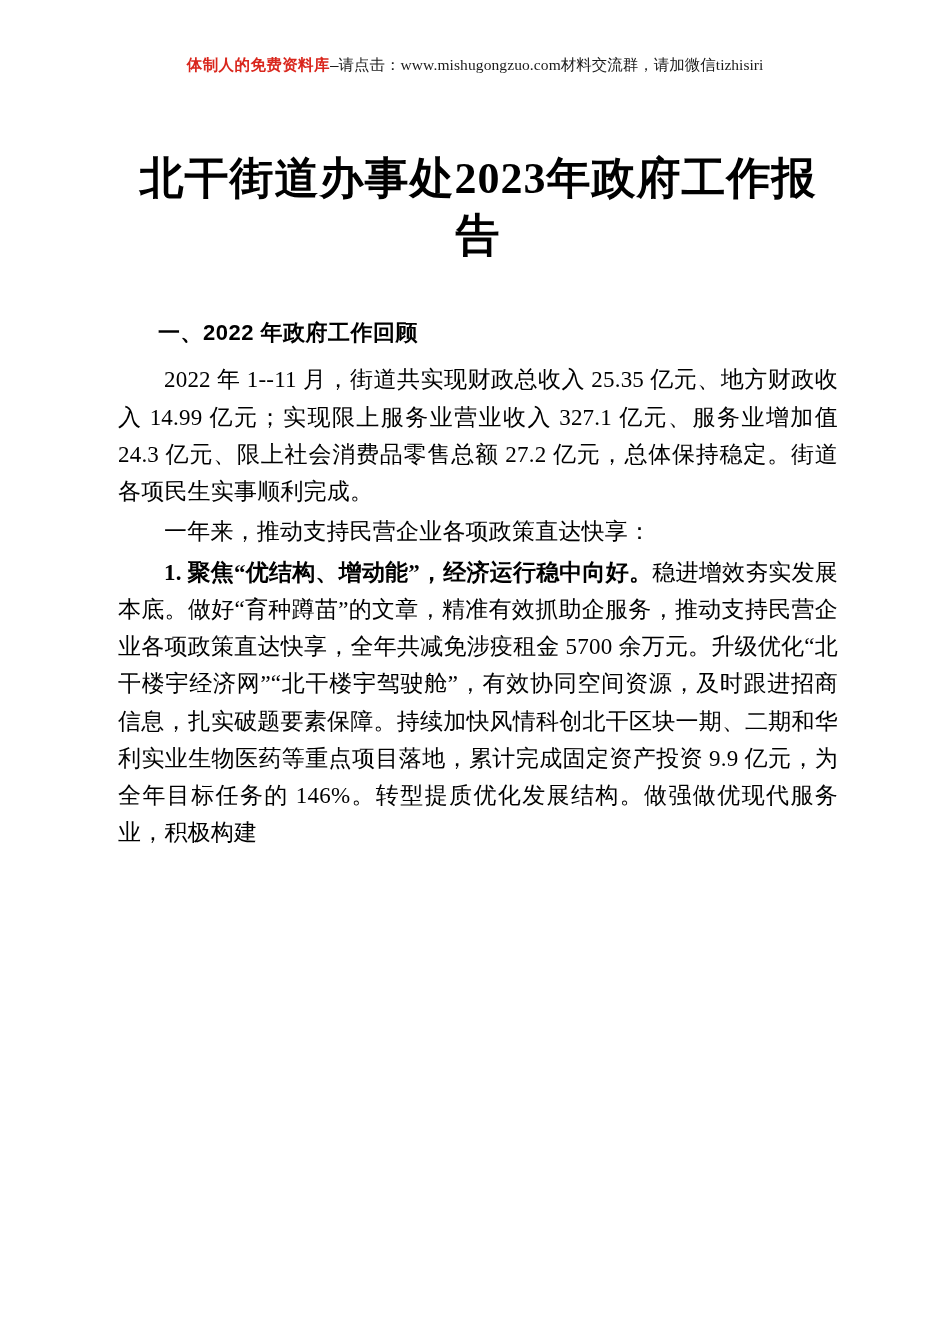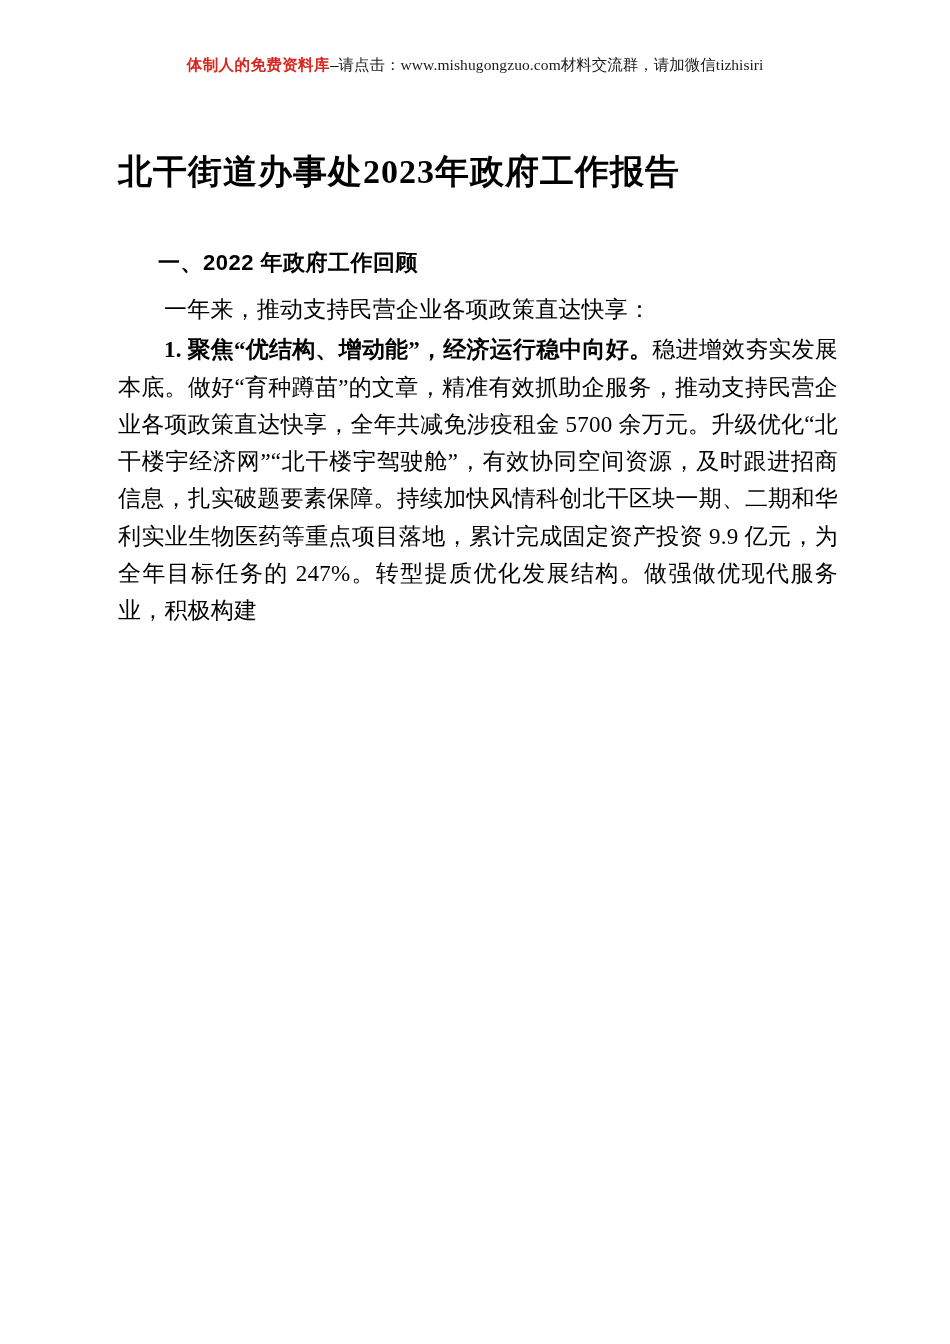--- a/index.html
+++ b/index.html
@@ -60,21 +60,22 @@
   
   .doc {
     position: absolute;
     top: 150px;
     left: 118px;
     width: 720px;
   }
   .doc-title {
     font-family: "Liberation Serif", "DejaVu Serif", serif;
     font-weight: bold;
-    font-size: 34px;
+    font-size: 44px;
+    text-align: center;
     letter-spacing: 1px;
     margin: 0 0 52px 0;
     line-height: 1.3;
   }
   .heading-1 {
     font-family: "Liberation Sans", "DejaVu Sans", sans-serif;
     font-weight: bold;
     font-size: 22px;
     letter-spacing: 0.5px;
     text-indent: 40px;
@@ -102,18 +103,19 @@
   <div class="header-bar">
     <span class="red">体制人的免费资料库</span><span class="dark">–请点击：</span><span class="site">www.mishugongzuo.com</span><span class="tail">材料交流群，请加微信</span><span class="wechat">tizhisiri</span>
   </div>
 
   <div class="doc">
 
     <h1 class="doc-title">北干街道办事处2023年政府工作报告</h1>
 
     <div class="heading-1">一、2022 年政府工作回顾</div>
 
+    <p class="para">2022 年 1--11 月，街道共实现财政总收入 25.35 亿元、地方财政收入 14.99 亿元；实现限上服务业营业收入 327.1 亿元、服务业增加值 24.3 亿元、限上社会消费品零售总额 27.2 亿元，总体保持稳定。街道各项民生实事顺利完成。</p>
     <p class="para">一年来，推动支持民营企业各项政策直达快享：</p>
 
-    <p class="para"><b>1. 聚焦“优结构、增动能”，经济运行稳中向好。</b><span>稳进增效夯实发展本底。做好“育种蹲苗”的文章，精准有效抓助企服务，推动支持民营企业各项政策直达快享，全年共减免涉疫租金 5700 余万元。升级优化“北干楼宇经济网”“北干楼宇驾驶舱”，有效协同空间资源，及时跟进招商信息，扎实破题要素保障。持续加快风情科创北干区块一期、二期和华利实业生物医药等重点项目落地，累计完成固定资产投资 9.9 亿元，为全年目标任务的 247%。转型提质优化发展结构。做强做优现代服务业，积极构建</span></p>
+    <p class="para"><b>1. 聚焦“优结构、增动能”，经济运行稳中向好。</b><span>稳进增效夯实发展本底。做好“育种蹲苗”的文章，精准有效抓助企服务，推动支持民营企业各项政策直达快享，全年共减免涉疫租金 5700 余万元。升级优化“北干楼宇经济网”“北干楼宇驾驶舱”，有效协同空间资源，及时跟进招商信息，扎实破题要素保障。持续加快风情科创北干区块一期、二期和华利实业生物医药等重点项目落地，累计完成固定资产投资 9.9 亿元，为全年目标任务的 146%。转型提质优化发展结构。做强做优现代服务业，积极构建</span></p>
 
   </div>
 </div>
 
 </body></html>

